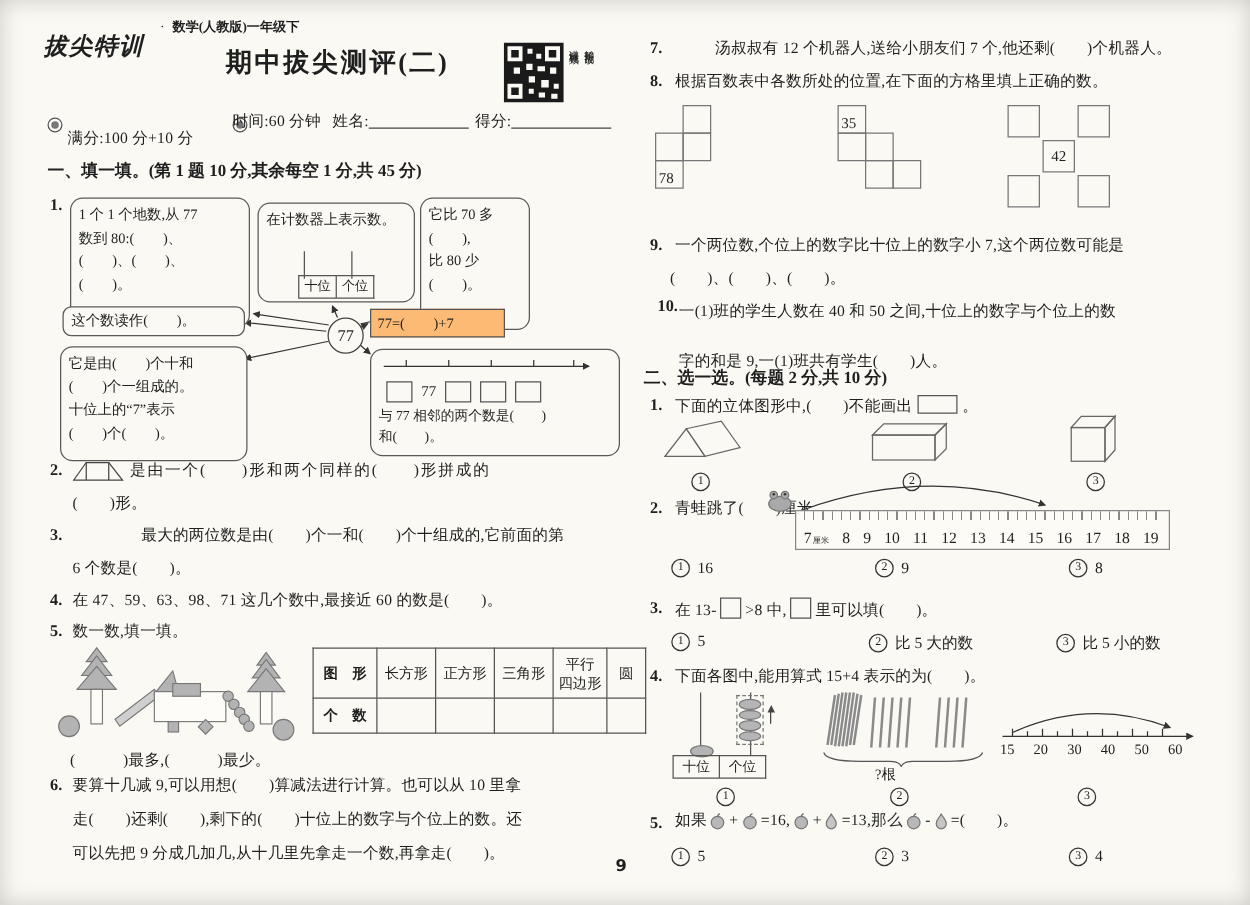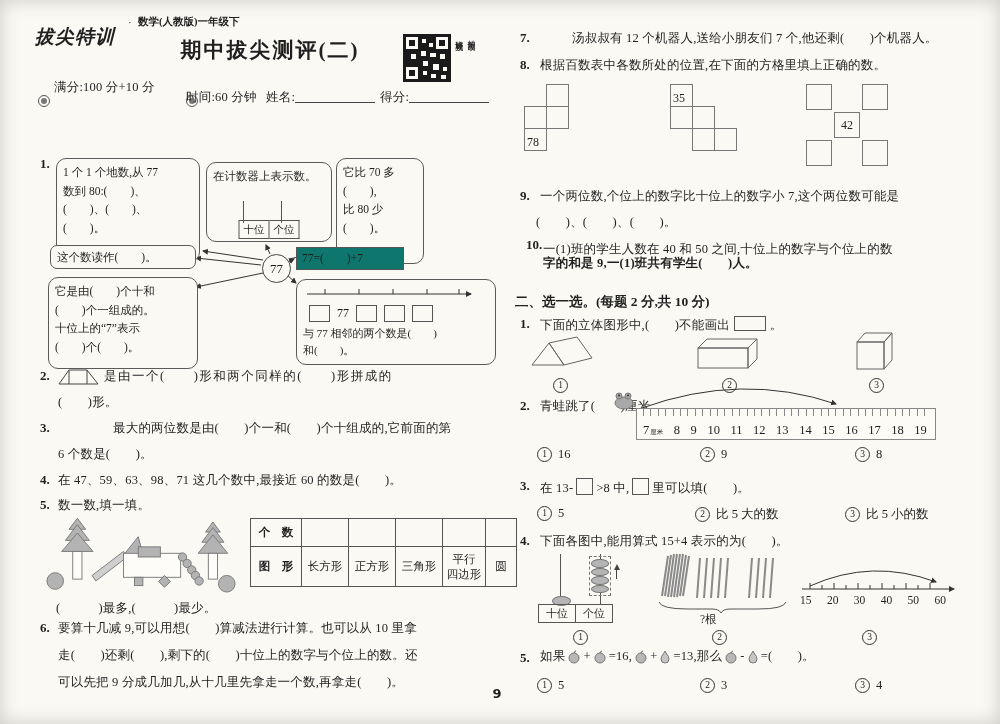--- a/index.html
+++ b/index.html
@@ -69,31 +69,32 @@
           <rect x="36" y="6" width="6" height="6"></rect>
           <rect x="6" y="36" width="6" height="6"></rect>
         </g>
     </svg>
     <div class="vtxt">讲解视频</div>
     <div class="vtxt">拍照批改</div>
   </div>
 
   
   <span class="abs ring" style="left:38px;top:92px;"></span>
-  <div class="abs line" style="left:54px;top:79px;">满分:100 分+10 分</div>
+  <div class="abs line" style="left:54px;top:102px;">满分:100 分+10 分</div>
   <span class="abs ring" style="left:170px;top:92px;"></span>
   <div class="abs line" style="left:186px;top:89px;">时间:60 分钟</div>
   <div class="abs line" style="left:266px;top:89px;">
     <span>姓名:</span><span class="blankline"></span>
   </div>
   <div class="abs line" style="left:380px;top:89px;">
     <span>得分:</span><span class="blankline"></span>
   </div>
 
   
+  <div class="abs bold" style="left:38px;top:128px;font-size:13.5px;">一、填一填。(第 1 题 10 分,其余每空 1 分,共 45 分)</div>
 
   
   <div class="abs qnum" style="left:40px;top:156px;">1.</div>
 
   <svg class="abs" style="left:38px;top:150px;" width="455" height="218">
     <defs>
         <marker id="m1" markerWidth="7" markerHeight="7" refX="5" refY="3" orient="auto">
           <path d="M0,0 L6,3 L0,6 z" fill="#333"></path>
         </marker>
       </defs>
@@ -123,21 +124,21 @@
     </div>
   </div>
 
   <div class="bubble pre" style="left:336px;top:158px;width:74px;height:96px;">它比 70 多
 (　　),
 比 80 少
 (　　)。</div>
 
   <div class="bubble" style="left:50px;top:245px;width:132px;height:18px;border-radius:7px;line-height:18px;padding:2px 6px;">这个数读作(　　)。</div>
 
-  <div class="abs" style="left:296px;top:247px;width:96px;border:1px solid #555;font-size:11.5px;padding:3px 5px;background:#0f766e;">77=(　　)+7</div>
+  <div class="abs" style="left:296px;top:247px;width:96px;border:1px solid #555;font-size:11.5px;padding:3px 5px;background:#fdba74;">77=(　　)+7</div>
 
   <div class="abs" style="left:262px;top:254px;width:27px;height:27px;border:1px solid #444;border-radius:50%;display:flex;align-items:center;justify-content:center;font-size:13px;background:#faf9f4;">77</div>
 
   <div class="bubble pre" style="left:48px;top:277px;width:136px;height:82px;">它是由(　　)个十和
 (　　)个一组成的。
 十位上的“7”表示
 (　　)个(　　)。</div>
 
   <div class="bubble" style="left:296px;top:279px;width:186px;height:76px;padding:4px 6px;">
     <svg width="176" height="10">
@@ -203,37 +204,37 @@
       <polygon points="181,6 173,17 189,17"></polygon>
         <polygon points="181,12 169,28 193,28"></polygon>
         <polygon points="181,20 165,40 197,40"></polygon>
       <rect x="176" y="40" width="10" height="28" fill="#fdfcf8"></rect>
       <circle cx="196" cy="73" r="9"></circle>
     </g>
   </svg>
 
   <table class="shapes abs" style="left:250px;top:518px;">
     <tbody>
-        <tr style="height:28px;">
-      <td style="font-weight:bold;">个　数</td>
-      <td></td>
-      <td></td>
-      <td></td>
-      <td></td>
-      <td></td>
-    </tr>
-    <tr style="height:40px;">
+        <tr style="height:40px;">
       <td style="width:46px;font-weight:bold;">图　形</td>
       <td style="width:42px;">长方形</td>
       <td style="width:42px;">正方形</td>
       <td style="width:42px;">三角形</td>
       <td style="width:38px;" class="pre">平行
 四边形</td>
       <td style="width:26px;">圆</td>
     </tr>
+    <tr style="height:28px;">
+      <td style="font-weight:bold;">个　数</td>
+      <td></td>
+      <td></td>
+      <td></td>
+      <td></td>
+      <td></td>
+    </tr>
   </tbody>
     </table>
 
   <div class="abs line" style="left:56px;top:600px;">(　　　)最多,(　　　)最少。</div>
 
   
   <div class="abs qnum" style="left:40px;top:620px;">6.</div>
   <div class="abs line" style="left:58px;top:620px;">要算十几减 9,可以用想(　　)算减法进行计算。也可以从 10 里拿</div>
   <div class="abs line" style="left:58px;top:647px;">走(　　)还剩(　　),剩下的(　　)十位上的数字与个位上的数。还</div>
   <div class="abs line" style="left:58px;top:674px;">可以先把 9 分成几加几,从十几里先拿走一个数,再拿走(　　)。</div>
@@ -269,21 +270,21 @@
   </div>
 
   
   <div class="abs qnum" style="left:520px;top:188px;">9.</div>
   <div class="abs line" style="left:540px;top:188px;">一个两位数,个位上的数字比十位上的数字小 7,这个两位数可能是</div>
   <div class="abs line" style="left:536px;top:214px;">(　　)、(　　)、(　　)。</div>
 
   
   <div class="abs qnum" style="left:515px;top:237px;margin-left:11px;">10.</div>
   <div class="abs line" style="left:543px;top:241px;">一(1)班的学生人数在 40 和 50 之间,十位上的数字与个位上的数</div>
-  <div class="abs line" style="left:543px;top:255px;font-weight:bold;">字的和是 9,一(1)班共有学生(　　)人。</div>
+  <div class="abs line" style="left:543px;top:281px;">字的和是 9,一(1)班共有学生(　　)人。</div>
 
   
   <div class="abs bold" style="left:515px;top:293px;font-size:13.5px;">二、选一选。(每题 2 分,共 10 分)</div>
 
   
   <div class="abs qnum" style="left:520px;top:316px;">1.</div>
   <div class="abs line" style="left:540px;top:316px;">
     <span>下面的立体图形中,(　　)不能画出</span><span class="rectglyph"></span><span>。</span>
   </div>
   <svg class="abs" style="left:528px;top:334px;" width="68" height="34">

